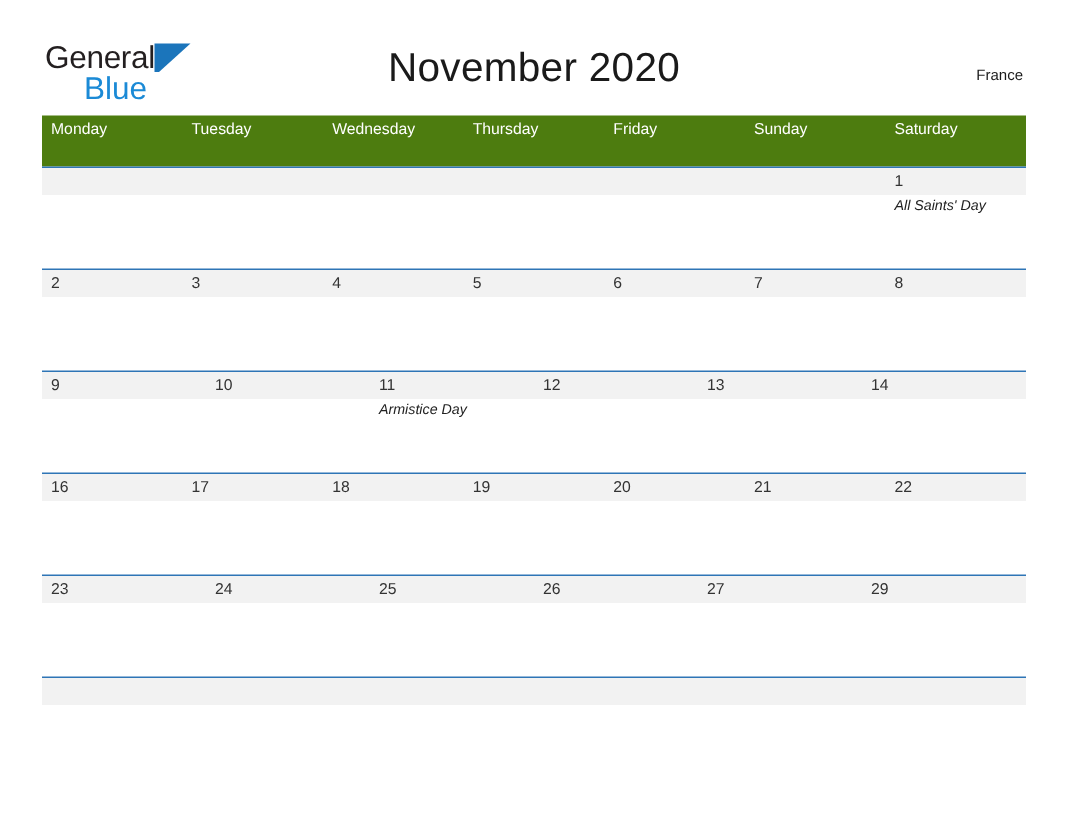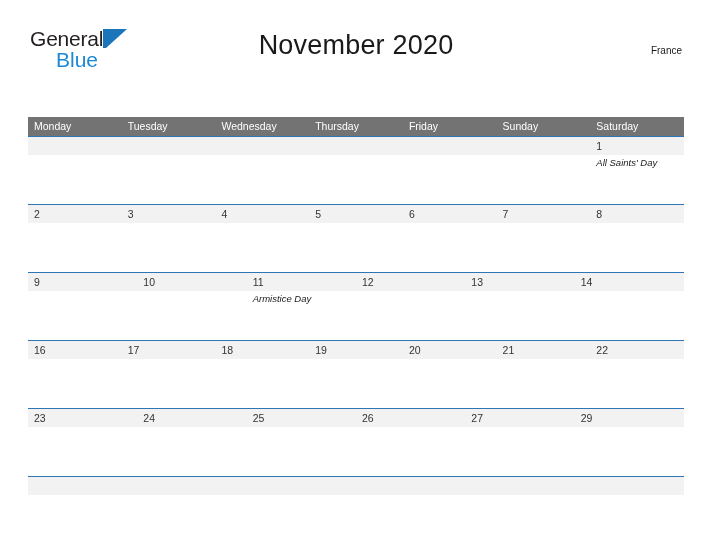--- a/index.html
+++ b/index.html
@@ -100,23 +100,22 @@
 
   
   .calendar {
     position: absolute;
     left: 28px;
     top: 77px;
     width: 656px;
   }
   .weekday-row {
     display: flex;
-    background: #737373;
-    height: 19px;
-    margin-top: 40px;
+    background: #4d7c0f;
+    height: 34px;
   }
   .weekday-cell {
     flex: 1 1 0;
     font-size: 10.5px;
     color: #ffffff;
     line-height: 19px;
     padding-left: 6px;
     box-sizing: border-box;
     white-space: nowrap;
     overflow: hidden;

